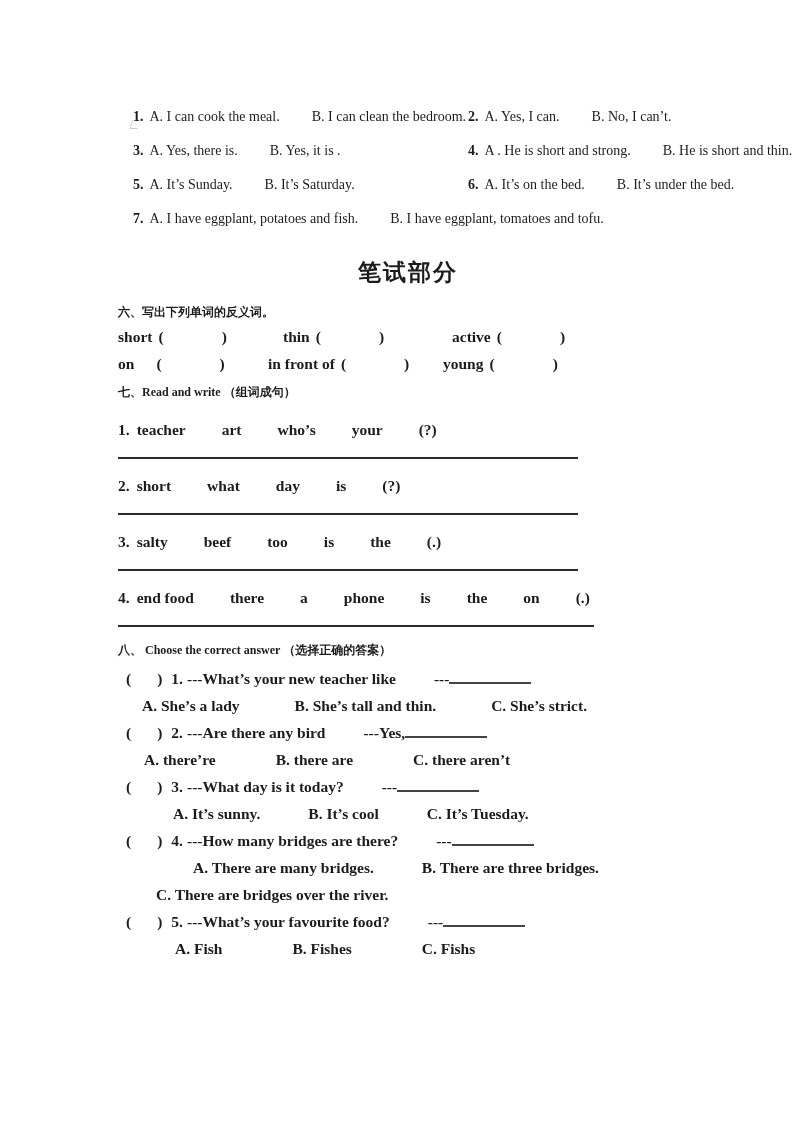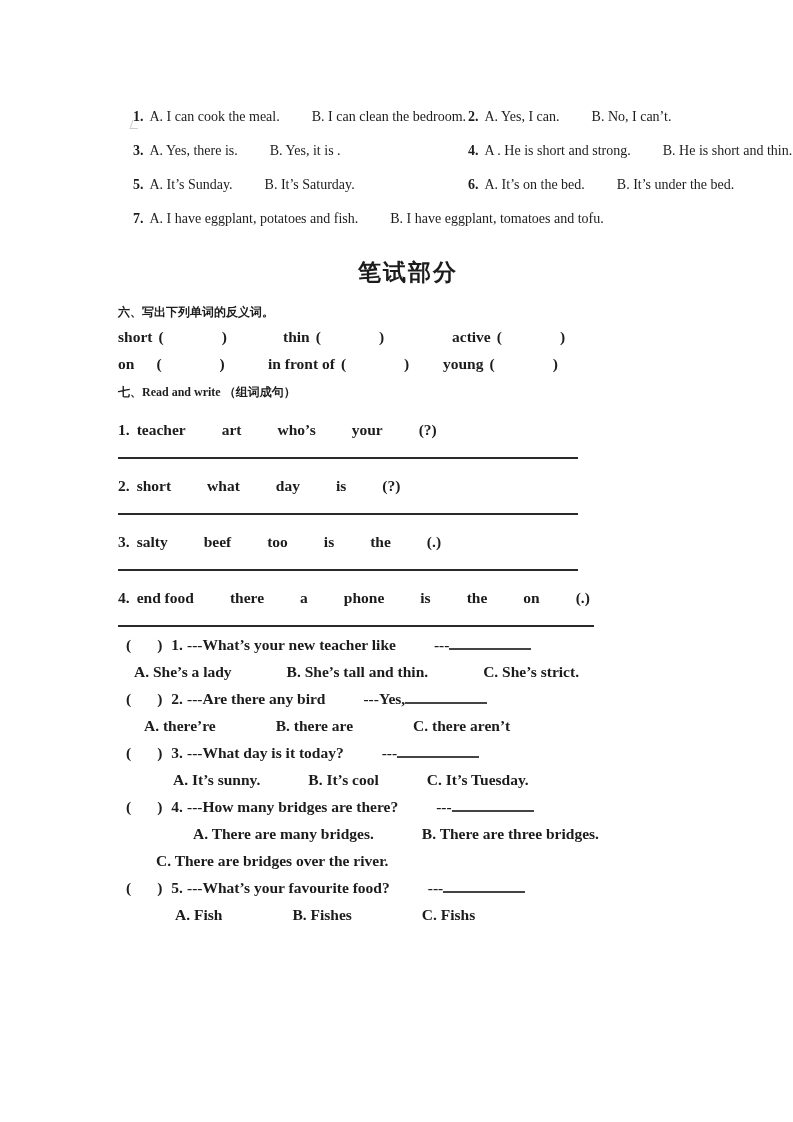--- a/index.html
+++ b/index.html
@@ -127,21 +127,21 @@
   .optline {
     display: flex;
     font-weight: bold;
     font-size: 15.5px;
     line-height: 19px;
     margin-top: 8px;
     white-space: nowrap;
   }
   .opt { margin-right: 52px; }
   .opt:last-child { margin-right: 0; }
-  .optline-q1 { margin-left: 16px; }
+  .optline-q1 { margin-left: 24px; }
   .optline-q1 .opt { margin-right: 55px; }
   .optline-q2 { margin-left: 26px; }
   .optline-q2 .opt { margin-right: 60px; }
   .optline-q3 { margin-left: 55px; }
   .optline-q3 .opt { margin-right: 48px; }
   .optline-q4a { margin-left: 75px; }
   .optline-q4a .opt { margin-right: 48px; }
   .optline-q4b { margin-left: 38px; }
   .optline-q5 { margin-left: 57px; }
   .optline-q5 .opt { margin-right: 70px; }
@@ -296,20 +296,21 @@
     <span class="tok">there</span>
     <span class="tok">a</span>
     <span class="tok">phone</span>
     <span class="tok">is</span>
     <span class="tok">the</span>
     <span class="tok">on</span>
     <span class="tok">(.)</span>
   </div>
   <div class="ansline ansline-4"></div>
 
+  <div class="sec-title sec-title-8">八、 Choose the correct answer （选择正确的答案）</div>
 
   <div class="qline">
     <span>(</span>
     <span class="qgap"></span>
     <span>)</span>
     <span class="qnum">1.</span>
     <span class="qtext">---What’s your new teacher like</span>
     <span class="qans">
       <span>---</span>
       <span class="qblank"></span>

